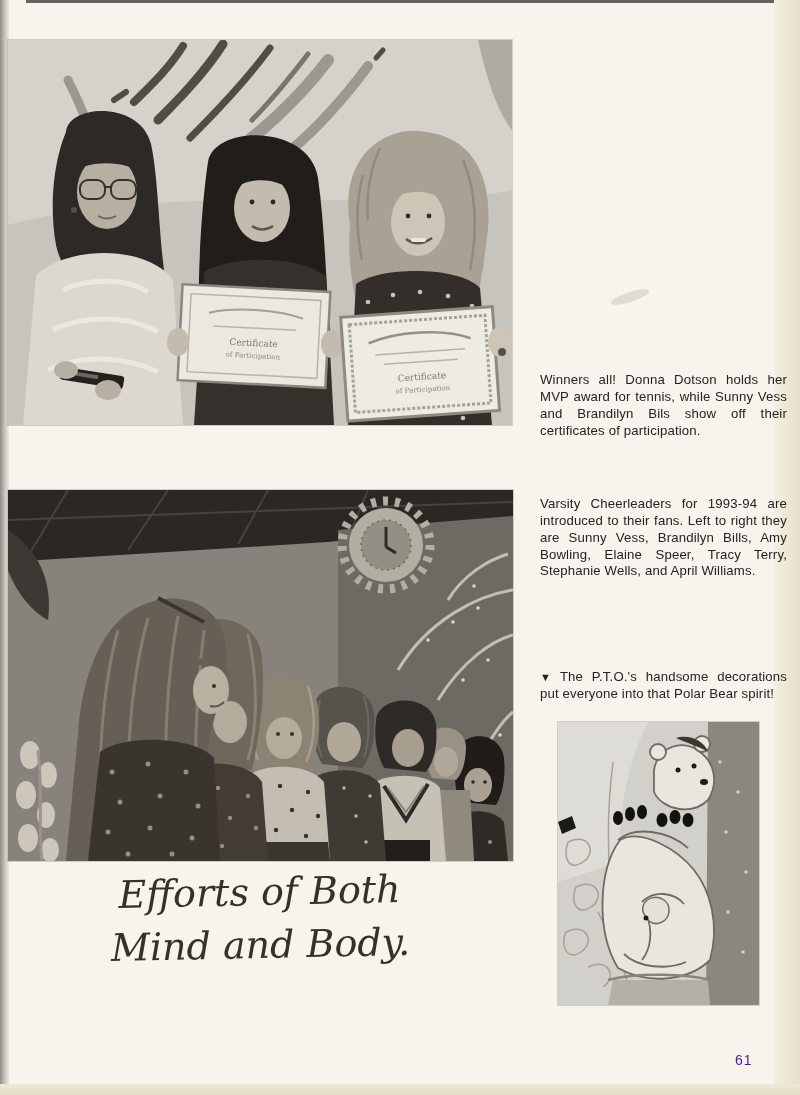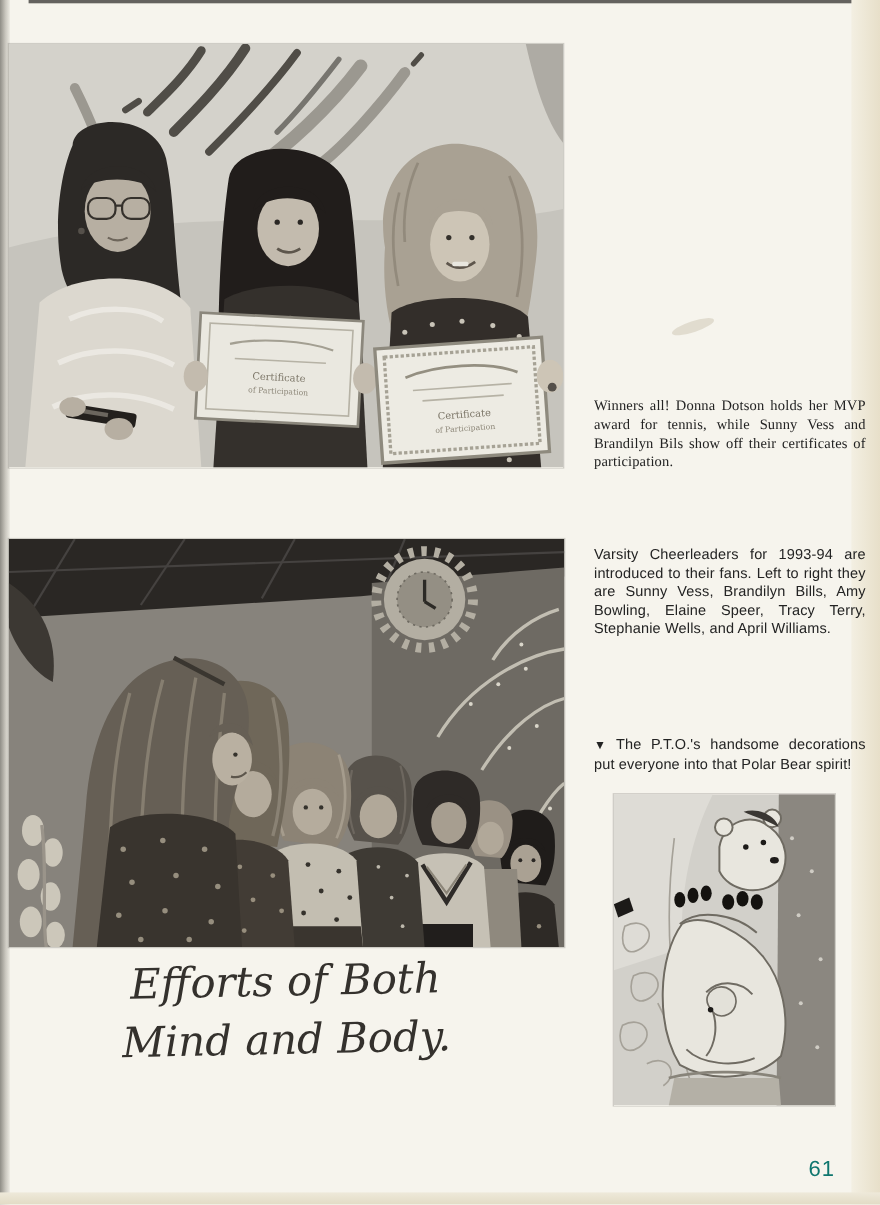--- a/index.html
+++ b/index.html
@@ -33,21 +33,21 @@
   }
   .caption .marker { font-size:11px; margin-right:4px; }
   .headline {
     position:absolute; left:65px; top:866px; width:390px;
     font-family:"DejaVu Serif", serif; font-style:italic;
     font-size:38px; line-height:53px; color:#34312d;
     text-align:center; transform:rotate(-1.2deg);
   }
   .pagenum {
     position:absolute; left:735px; top:1052px;
-    font-size:20px; letter-spacing:1px; color:#0f766e;
+    font-size:14px; letter-spacing:1px; color:#4c1d95;
   }
   .smudge {
     position:absolute; left:610px; top:292px; width:40px; height:10px;
     background:#cfc8b6; border-radius:50%; transform:rotate(-18deg); opacity:.55;
   }
 </style>
 </head>
 <body>
 
 <div class="spine-edge"></div>
@@ -161,21 +161,21 @@
         <line x1="376" y1="322" x2="450" y2="322" stroke="#b6b2a5" stroke-width="1.5"></line>
         <text x="413" y="340" text-anchor="middle" font-size="9" fill="#7c7668" font-family="DejaVu Serif, serif">Certificate</text>
         <text x="413" y="352" text-anchor="middle" font-size="7" fill="#8d8779" font-family="DejaVu Serif, serif">of Participation</text>
       </g>
       <ellipse cx="492" cy="302" rx="12" ry="15" fill="#cdc5b6"></ellipse>
       <circle cx="494" cy="312" r="4" fill="#55504a"></circle>
     </g>
   </svg>
 </div>
 
-<p class="caption" style="top:348px;font-family:Liberation Serif, serif;">Winners all! Donna Dotson holds her MVP award for tennis, while Sunny Vess and Brandilyn Bils show off their certificates of participation.</p>
+<p class="caption" style="top:359px;">Winners all! Donna Dotson holds her MVP award for tennis, while Sunny Vess and Brandilyn Bils show off their certificates of participation.</p>
 
 <div class="photo" style="left:8px; top:490px; width:505px; height:371px;">
   <svg viewBox="0 0 505 371" width="505" height="371">
     <rect width="505" height="371" fill="#87837c"></rect>
 
     <path d="M0,0 H505 V34 L320,52 L0,72 Z" fill="#2a2724"></path>
     <g stroke="#454240" stroke-width="2">
       <line x1="60" y1="0" x2="20" y2="66"></line>
         <line x1="160" y1="0" x2="120" y2="60"></line>
       <line x1="260" y1="0" x2="230" y2="54"></line>

